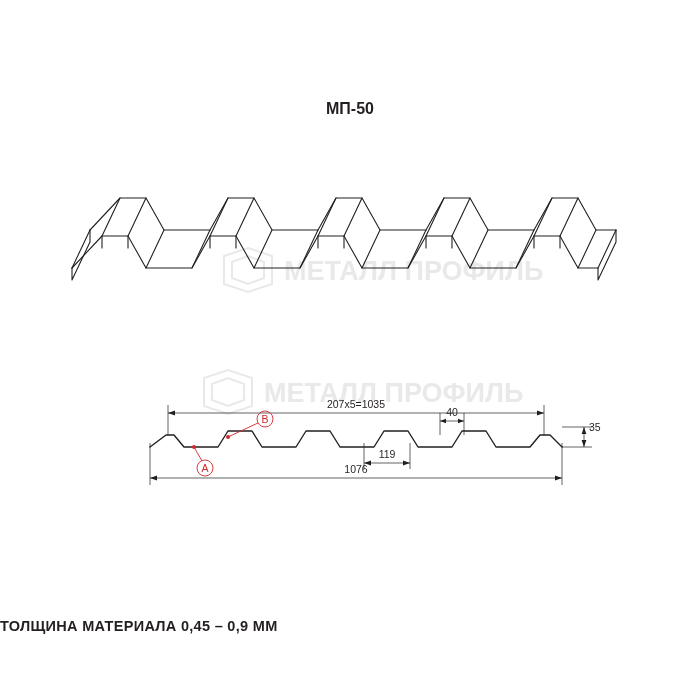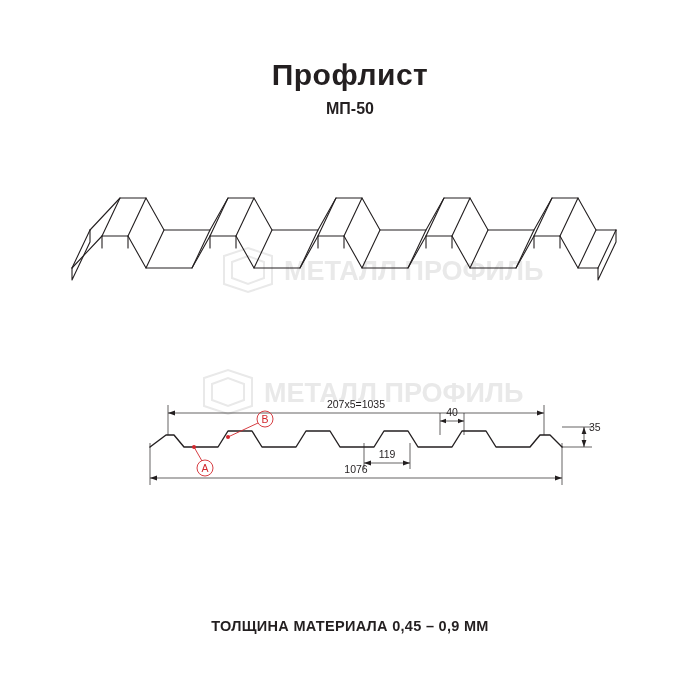--- a/index.html
+++ b/index.html
@@ -39,21 +39,21 @@
     text-align: center;
     font-size: 16px;
     font-weight: bold;
     color: #231f20;
   }
   .footer-note {
     position: absolute;
     top: 618px;
     left: 0;
     width: 700px;
-    text-align: center;
+    text-align: left;
     font-size: 14.5px;
     font-weight: bold;
     letter-spacing: 0.3px;
     color: #231f20;
   }
   .iso-wrap {
     position: absolute;
     top: 160px;
     left: 60px;
     width: 580px;
@@ -82,21 +82,20 @@
     font-family: "Liberation Sans", sans-serif;
     font-size: 10.5px;
     fill: #d1282e;
   }
 </style>
 </head>
 <body>
 
 <div class="page">
 
-  <div class="title">Профлист</div>
   <div class="subtitle">МП-50</div>
 
   <div class="wm wm1">
     <svg width="300" height="60" viewBox="0 0 300 60">
       <g fill="none" stroke="#e9e9e9" stroke-width="2">
         <path d="M6 44 L6 16 L30 8 L54 16 L54 44 L30 52 Z"></path>
         <path d="M14 38 L14 22 L30 16 L46 22 L46 38 L30 44 Z"></path>
       </g>
       <text x="66" y="40" font-family="Liberation Sans, sans-serif" font-size="27" font-weight="bold" fill="#e9e9e9">МЕТАЛЛ ПРОФИЛЬ</text>
     </svg>

